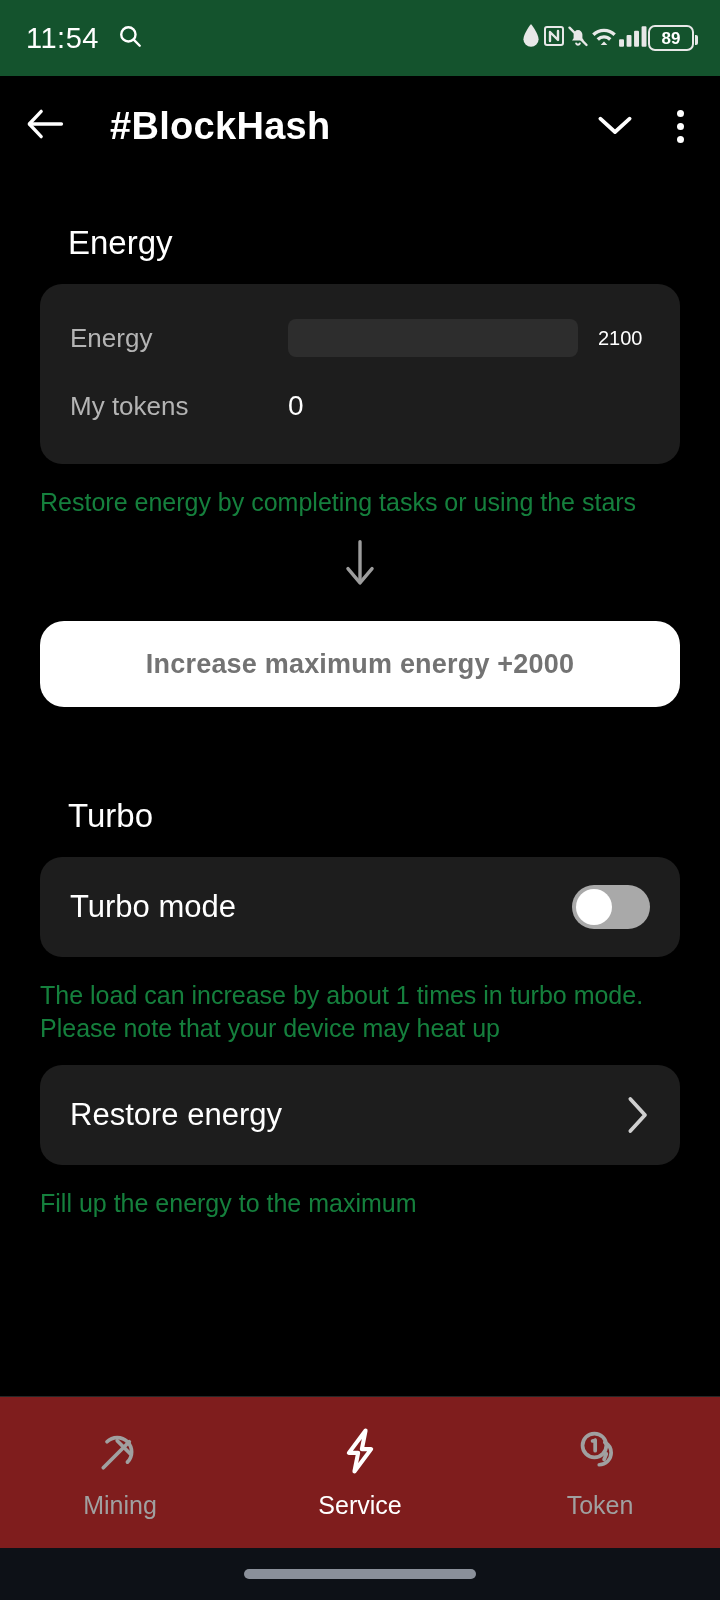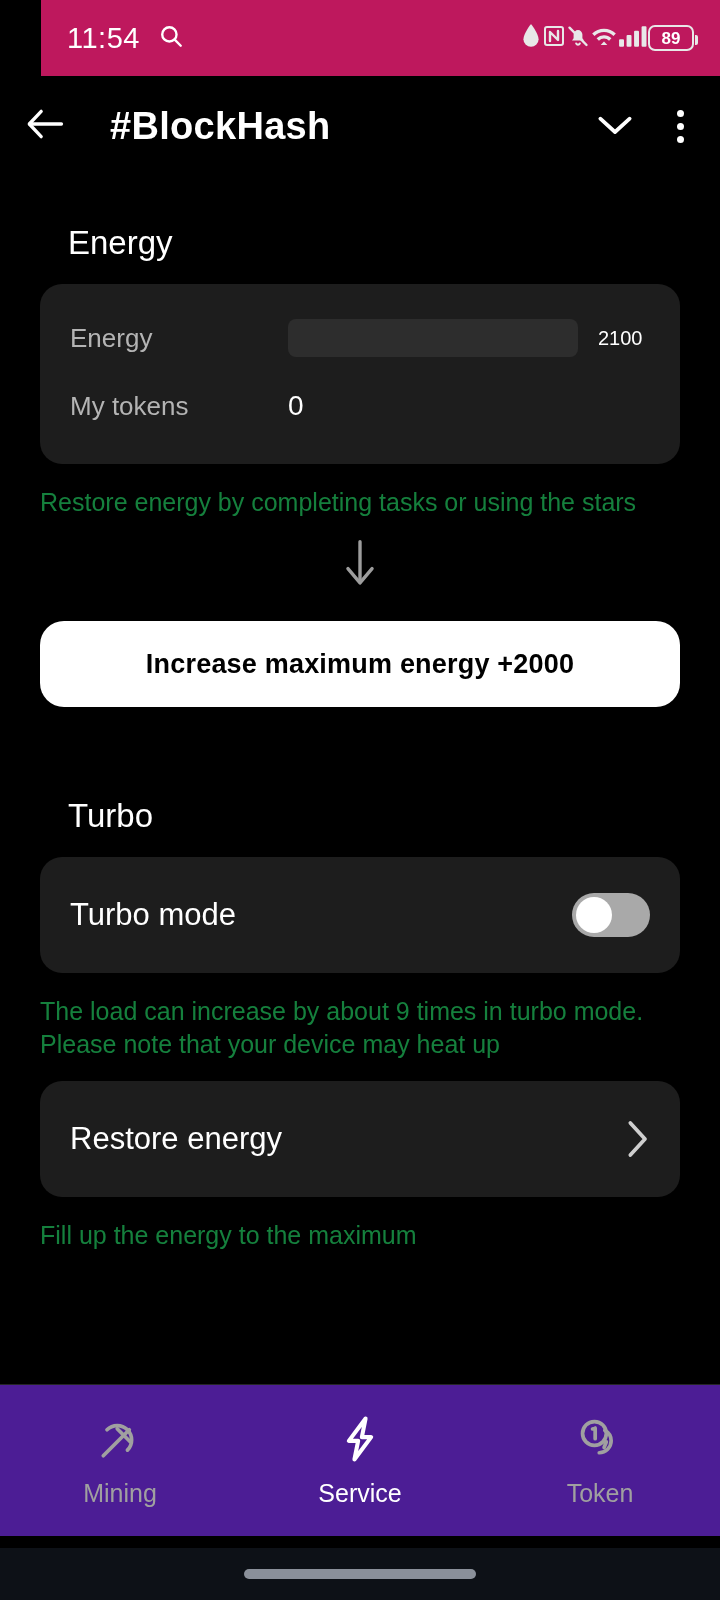--- a/index.html
+++ b/index.html
@@ -11,22 +11,21 @@
     overflow:hidden;
     position:relative;
   }
 
   
   .statusbar {
     height:76px;
     display:flex;
     align-items:center;
     padding:0 26px;
-    background:#be185d;
-    margin-left:41px;
+    background:#14532d;
   }
   .sb-left { display:flex; align-items:center; gap:18px; }
   .sb-time { font-size:29px; font-weight:400; letter-spacing:.5px; color:#fff; }
   .sb-spacer { flex:1; }
   .sb-right { display:flex; align-items:center; }
   .battery {
     width:46px; height:26px;
     border:2.5px solid #e8e8e8;
     border-radius:7px;
     display:flex; align-items:center; justify-content:center;
@@ -116,32 +115,32 @@
     text-align:center;
     margin-top:18px;
     color:#9d9d9d;
   }
 
   .pill-btn {
     margin-top:28px;
     width:100%;
     height:86px;
     background:#fff;
-    color:#000000;
+    color:#737373;
     border:none;
     border-radius:24px;
     font-family:"Liberation Sans", sans-serif;
     font-size:27px;
     font-weight:700;
     letter-spacing:.2px;
     cursor:pointer;
   }
 
   .row-card {
-    height:116px;
+    height:100px;
     display:flex;
     align-items:center;
     padding:16px 30px;
   }
   .row-card .label { font-size:31px; color:#fff; flex:1; }
 
   .toggle {
     width:78px;
     height:44px;
     background:#a9a9a9;
@@ -157,23 +156,23 @@
     background:#fff;
     border-radius:50%;
   }
 
   .chev-right { color:#cfcfcf; display:flex; align-items:center; }
 
   
   .bottomnav {
     position:absolute;
     left:0; right:0;
-    bottom:64px;
+    bottom:52px;
     height:152px;
-    background:#4c1d95;
+    background:#7f1d1d;
     border-top:1px solid #262626;
     display:flex;
   }
   .navitem {
     flex:1;
     display:flex;
     flex-direction:column;
     align-items:center;
     justify-content:center;
     gap:10px;
@@ -306,21 +305,21 @@
 
   <div class="section-title" style="margin-top:90px;">Turbo</div>
 
   <div class="card row-card">
     <span class="label">Turbo mode</span>
     <span class="toggle">
         <span class="knob"></span>
       </span>
   </div>
 
-  <div class="hint">The load can increase by about 9 times in turbo mode. Please note that your device may heat up</div>
+  <div class="hint">The load can increase by about 1 times in turbo mode. Please note that your device may heat up</div>
 
   <div class="card row-card" style="margin-top:20px;">
     <span class="label">Restore energy</span>
     <span class="chev-right">
       <svg width="26" height="40" viewBox="0 0 18 30" fill="none" stroke="#cfcfcf" stroke-width="2.8" stroke-linecap="round" stroke-linejoin="round">
         <polyline points="4,3 15,15 4,27"></polyline>
       </svg>
     </span>
   </div>
 

